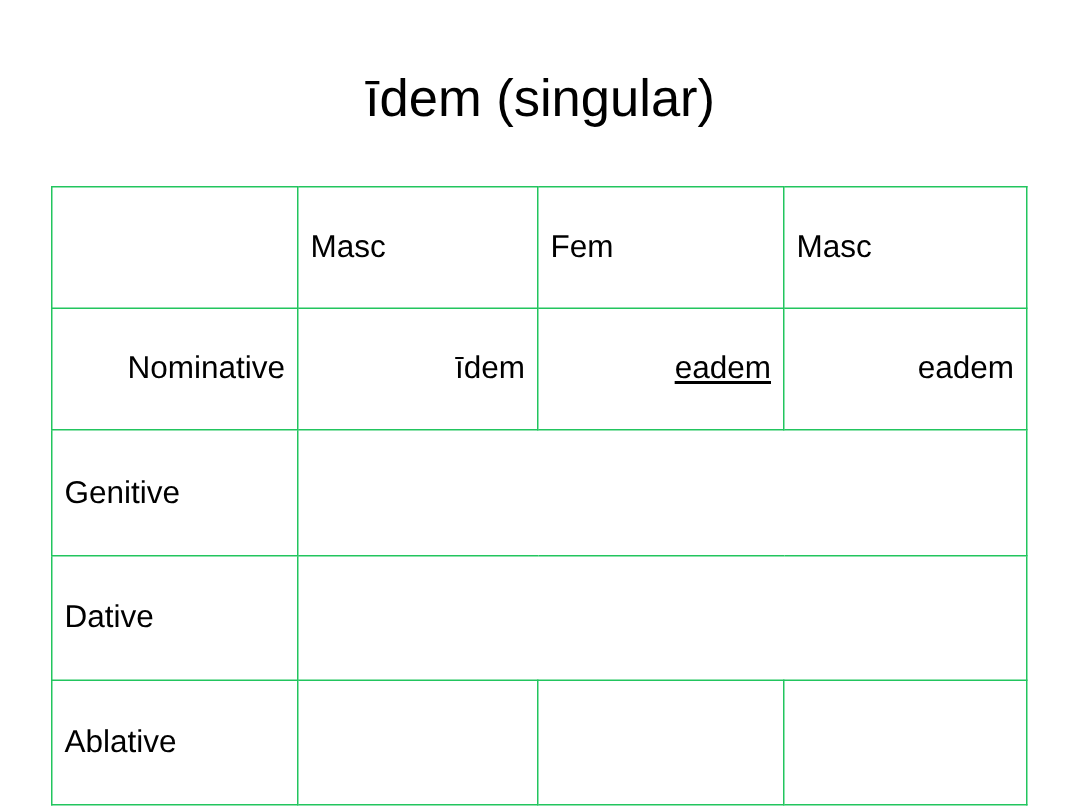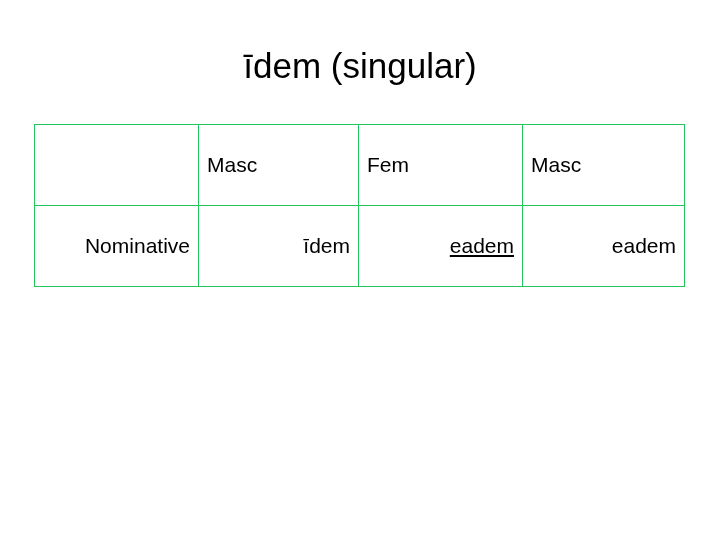--- a/index.html
+++ b/index.html
@@ -104,20 +104,34 @@
         <td class="gender-label">Masc</td>
       </tr>
 
       <tr class="row-nom">
         <td class="case-label">Nominative</td>
         <td class="form-masc">īdem</td>
         <td class="form-fem">eadem</td>
         <td class="form-neut">eadem</td>
       </tr>
 
+      <tr class="row-gen">
+        <td class="case-label">Genitive</td>
+        <td class="cell-empty" colspan="3"></td>
+      </tr>
+
+      <tr class="row-dat">
+        <td class="case-label">Dative</td>
+        <td class="cell-empty" colspan="3"></td>
+      </tr>
 
 
-
+      <tr class="row-abl">
+        <td class="case-label">Ablative</td>
+        <td class="cell-empty"></td>
+        <td class="cell-empty"></td>
+        <td class="cell-empty"></td>
+      </tr>
 
     </tbody>
   </table>
 
 </div>
 
 </body></html>

